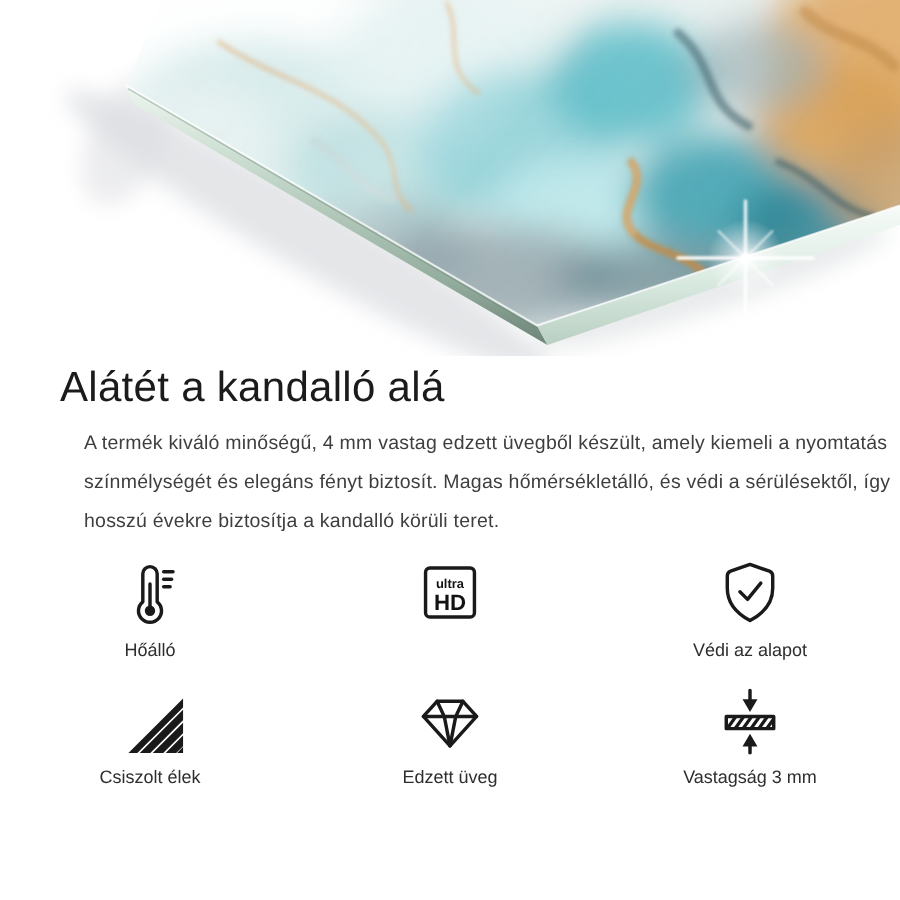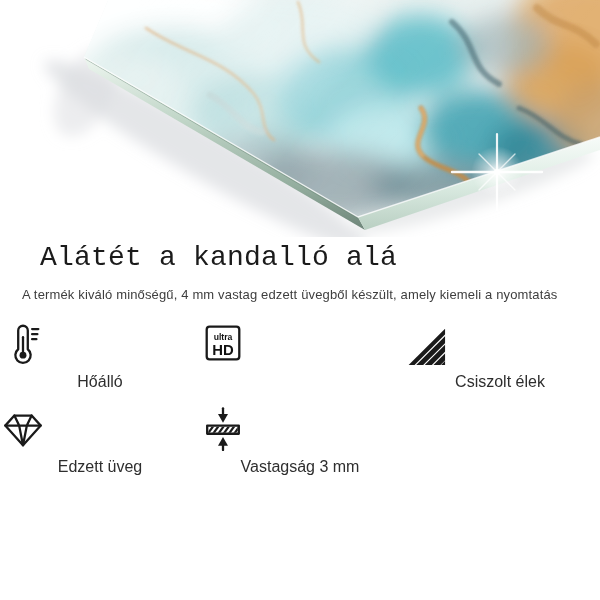--- a/index.html
+++ b/index.html
@@ -1,29 +1,29 @@
 <!DOCTYPE html>
 <html lang="hu"><head>
 <meta charset="utf-8">
 <style>
   html,body{margin:0;padding:0;background:#ffffff;}
   body{width:600px;height:600px;overflow:hidden;font-family:"Liberation Sans",sans-serif;}
   .page{width:600px;height:600px;background:#fff;position:relative;}
   .hero{width:600px;height:237px;display:block;}
   .hero svg{display:block;}
-  h1{margin:2px 0 0;padding:0 40px;font-family:Liberation Mono, monospace;
+  h1{margin:2px 0 0;padding:0 40px;font-family:Liberation Sans, sans-serif;
      font-weight:500;font-size:28px;line-height:37px;color:#1b1b1b;letter-spacing:.2px;}
   h1 span{display:block;}
-  .desc{margin:6px 0 0;padding:0 22px;font-size:13px;line-height:26px;color:#3e3e3e;letter-spacing:.15px;}
+  .desc{margin:6px 0 0;padding:0 56px;font-size:13px;line-height:26px;color:#3e3e3e;letter-spacing:.15px;}
   .desc span{display:block;white-space:nowrap;}
   .features{display:grid;grid-template-columns:repeat(3,1fr);row-gap:16px;margin-top:12px;}
-  .feature{display:flex;flex-direction:column;}
+  .feature{display:flex;flex-direction:column;align-items:center;}
   .ficon{width:46px;height:46px;display:block;}
   .ficon svg{width:46px;height:46px;display:block;stroke:#1a1a1a;}
-  .flabel{margin-top:8px;font-size:16px;line-height:15px;color:#2e2e2e;text-align:center;}
+  .flabel{margin-top:8px;font-size:12px;line-height:15px;color:#2e2e2e;text-align:center;}
   .ico-stroke{fill:none;stroke:#1a1a1a;stroke-width:2.4;stroke-linecap:round;stroke-linejoin:round;}
   .ico-fill{fill:#1a1a1a;stroke:none;}
   .hd-text{font-family:"Liberation Sans",sans-serif;font-weight:bold;fill:#121212;stroke:none;}
 </style>
 </head>
 <body>
 
 <div class="page">
 
   <div class="hero">
@@ -130,20 +130,22 @@
       </g>
     </svg>
   </div>
 
   <h1>
     <span>Alátét a kandalló alá</span>
   </h1>
 
   <p class="desc">
     <span>A termék kiváló minőségű, 4 mm vastag edzett üvegből készült, amely kiemeli a nyomtatás</span>
+    <span>színmélységét és elegáns fényt biztosít. Magas hőmérsékletálló, és védi a sérülésektől, így</span>
+    <span>hosszú évekre biztosítja a kandalló körüli teret.</span>
   </p>
 
   <div class="features">
 
     <div class="feature">
       <span class="ficon">
         <svg viewBox="0 0 48 48">
           <path class="ico-stroke" d="M19 11 A5 5 0 0 1 29 11 L29 30.5 A8 8 0 1 1 19 30.5 Z"></path>
           <line class="ico-stroke" x1="24" y1="18" x2="24" y2="33" stroke-width="2.4"></line>
           <circle class="ico-fill" cx="24" cy="36.7" r="3.6"></circle>
@@ -158,20 +160,29 @@
     <div class="feature">
       <span class="ficon">
         <svg viewBox="0 0 48 48">
           <rect class="ico-stroke" x="7" y="7" width="34" height="34" rx="3" stroke-width="2.6"></rect>
           <text class="hd-text" x="24" y="21" font-size="9" text-anchor="middle">ultra</text>
           <text class="hd-text" x="24" y="36.5" font-size="15.5" text-anchor="middle">HD</text>
         </svg>
       </span>
     </div>
 
+    <div class="feature">
+      <span class="ficon">
+        <svg viewBox="0 0 48 48">
+          <path class="ico-stroke" stroke-width="2.5" d="M24 4.5 L37.5 9.2 C38.9 9.7 39.8 11 39.8 12.5 L39.8 21 C39.8 32.5 31.5 39.5 24 43.5 C16.5 39.5 8.2 32.5 8.2 21 L8.2 12.5 C8.2 11 9.1 9.7 10.5 9.2 Z"></path>
+          <polyline class="ico-stroke" stroke-width="2.5" points="17,23.5 22.3,28.8 31.5,17.5"></polyline>
+        </svg>
+      </span>
+      <span class="flabel">Védi az alapot</span>
+    </div>
 
     <div class="feature">
       <span class="ficon">
         <svg viewBox="0 0 48 48">
           <defs>
               <clipPath id="triClip">
                 <polygon points="9,47 47,47 47,9"></polygon>
               </clipPath>
             </defs>
           <g clip-path="url(#triClip)" stroke="#1a1a1a" stroke-width="5.2">

